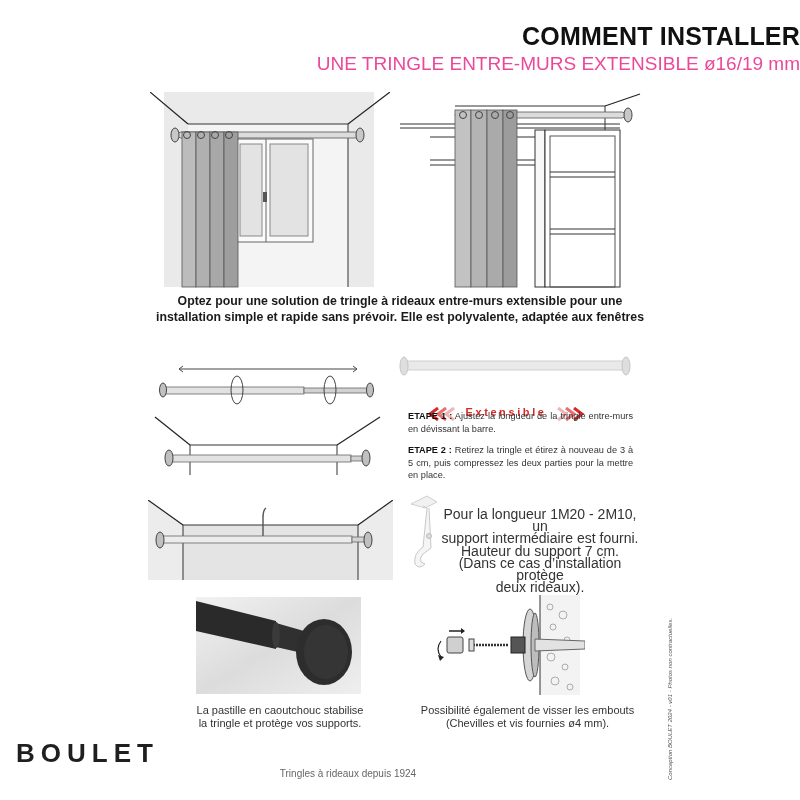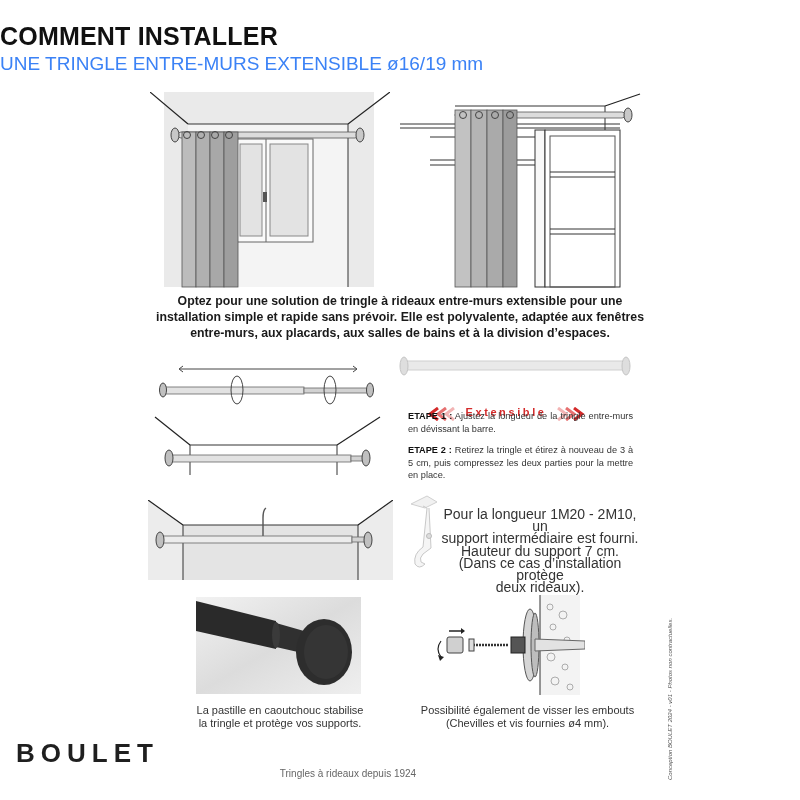--- a/index.html
+++ b/index.html
@@ -1,19 +1,19 @@
 <!DOCTYPE html>
 <html><head>
 <meta charset="utf-8">
 <style>
   html, body { margin:0; padding:0; background:#ffffff; }
   body { width:800px; height:800px; position:relative; overflow:hidden; font-family:"Liberation Sans", sans-serif; color:#1a1a1a; }
   .abs { position:absolute; }
-  .title { left:0; width:800px; top:22px; text-align:left; font-weight:bold; font-size:25px; letter-spacing:0.2px; color:#111; }
-  .subtitle { left:0; width:800px; top:53px; text-align:left; font-size:19px; color:#3b82f6; }
+  .title { left:0; width:800px; top:22px; text-align:right; font-weight:bold; font-size:25px; letter-spacing:0.2px; color:#111; }
+  .subtitle { left:0; width:800px; top:53px; text-align:right; font-size:19px; color:#ec4899; }
   .intro { left:150px; width:500px; top:293px; text-align:center; font-weight:bold; font-size:12.3px; line-height:16px; color:#1a1a1a; }
   .step-text { font-size:9.2px; line-height:12.5px; color:#333; text-align:justify; }
   .step-text b { color:#111; }
   .support-text { left:440px; width:200px; top:508px; text-align:center; font-size:14px; line-height:12.2px; color:#333; }
   .caption { font-size:11px; line-height:13px; text-align:center; color:#333; }
   .brand { left:0; width:800px; top:738px; text-align:left; font-size:26px; font-weight:bold; letter-spacing:6px; color:#1f1f1f;padding-left:16px; }
   .tagline { left:0; width:696px; top:768px; text-align:center; font-size:10px; color:#666; }
   .side-note { left:667px; top:670px; transform-origin:0 0; transform:rotate(-90deg) translateX(-110px); font-size:6px; font-style:italic; color:#555; white-space:nowrap; }
   .extensible { left:426px; top:378px; width:160px; height:20px;margin-top:26px; }
   .ext-label { position:absolute; left:34px; top:2px; width:92px; text-align:center; font-weight:bold; font-size:11px; letter-spacing:2.6px; color:#d42a2a; }
@@ -83,21 +83,20 @@
     <circle cx="63" cy="23" r="3.5" fill="none" stroke="#444"></circle>
     <circle cx="79" cy="23" r="3.5" fill="none" stroke="#444"></circle>
     <circle cx="95" cy="23" r="3.5" fill="none" stroke="#444"></circle>
     <circle cx="110" cy="23" r="3.5" fill="none" stroke="#444"></circle>
   </svg>
 </div>
 
 <div class="abs intro">
   <div>Optez pour une solution de tringle à rideaux entre-murs extensible pour une</div>
   <div>installation simple et rapide sans prévoir. Elle est polyvalente, adaptée aux fenêtres</div>
-  <div>entre-murs, aux placards, aux salles de bains et à la division d’espaces.</div>
 </div>
 
 <div class="abs" style="left:150px;top:355px;">
   <svg width="240" height="60" viewBox="0 0 240 60">
     <line x1="30" y1="14" x2="206" y2="14" stroke="#444"></line>
     <polyline points="33,11 29,14 33,17" fill="none" stroke="#444"></polyline>
     <polyline points="203,11 207,14 203,17" fill="none" stroke="#444"></polyline>
     <rect x="14" y="32" width="140" height="7" fill="#e2e2e2" stroke="#666" stroke-width="0.8"></rect>
     <rect x="154" y="33" width="66" height="5" fill="#d2d2d2" stroke="#666" stroke-width="0.8"></rect>
     <ellipse cx="13" cy="35" rx="3.5" ry="7" fill="#c0c0c0" stroke="#444"></ellipse>

